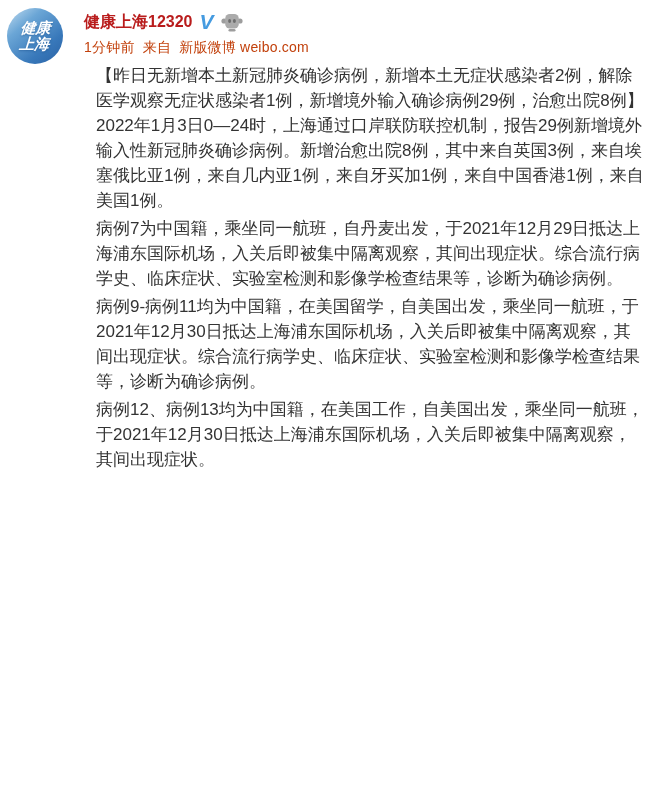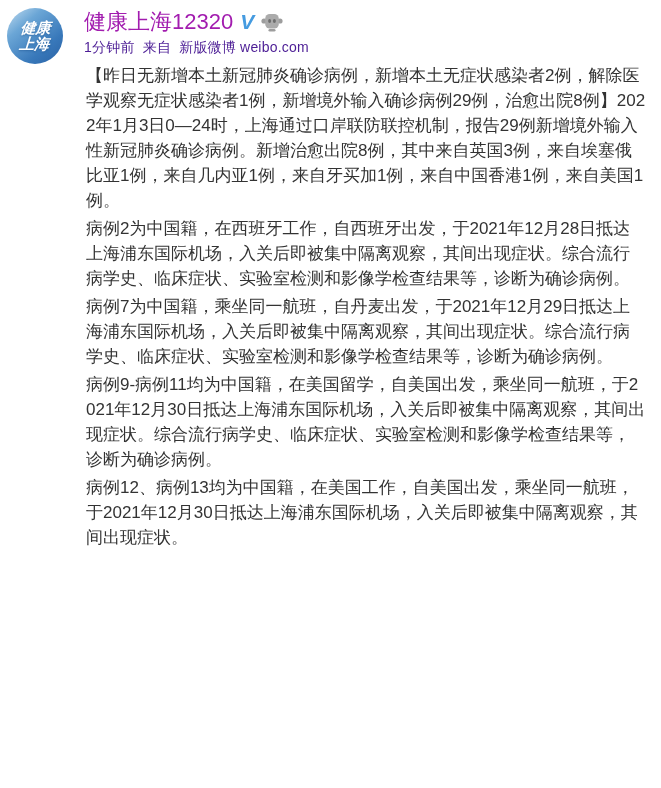--- a/index.html
+++ b/index.html
@@ -45,58 +45,58 @@
     left: 84px;
     top: 10px;
     right: 12px;
   }
   .name-row {
     display: flex;
     align-items: center;
     height: 24px;
   }
   .username {
-    font-size: 22px;
-    font-weight: 400;
-    color: #a21caf;
+    font-size: 16px;
+    font-weight: 700;
+    color: #b91c1c;
     cursor: pointer;
   }
   .v-badge {
     margin-left: 7px;
     font-size: 21px;
     line-height: 20px;
     font-weight: 800;
     font-style: italic;
     color: #459be0;
   }
   .bot-icon {
     margin-left: 7px;
     display: inline-flex;
     align-items: center;
   }
   .meta-row {
     margin-top: 5px;
     font-size: 14px;
-    color: #4c1d95;
+    color: #c2410c;
     letter-spacing: 0.2px;
   }
   .meta-row span { margin-right: 4px; }
   
   .post-body {
     position: absolute;
     left: 84px;
     top: 63px;
     width: 562px;
     font-size: 17px;
     line-height: 25px;
     color: #333333;
     text-align: left;
   }
   .post-body p {
-    margin: 0 0 3px 2px;
+    margin: 0 0 3px 12px;
     word-break: break-all;
     overflow-wrap: break-word;
   }
 </style>
 </head>
 <body>
 
 <div class="page">
 
   <div class="avatar">
@@ -123,19 +123,18 @@
     </div>
     <div class="meta-row">
       <span>1分钟前</span>
       <span>来自</span>
       <span>新版微博 weibo.com</span>
     </div>
   </div>
 
   <div class="post-body">
     <p>【昨日无新增本土新冠肺炎确诊病例，新增本土无症状感染者2例，解除医学观察无症状感染者1例，新增境外输入确诊病例29例，治愈出院8例】2022年1月3日0—24时，上海通过口岸联防联控机制，报告29例新增境外输入性新冠肺炎确诊病例。新增治愈出院8例，其中来自英国3例，来自埃塞俄比亚1例，来自几内亚1例，来自牙买加1例，来自中国香港1例，来自美国1例。</p>
-    <p>病例2为中国籍，在西班牙工作，自西班牙出发，于2021年12月28日抵达上海浦东国际机场，入关后即被集中隔离观察，其间出现症状。综合流行病学史、临床症状、实验室检测和影像学检查结果等，诊断为确诊病例。</p>
     <p>病例7为中国籍，乘坐同一航班，自丹麦出发，于2021年12月29日抵达上海浦东国际机场，入关后即被集中隔离观察，其间出现症状。综合流行病学史、临床症状、实验室检测和影像学检查结果等，诊断为确诊病例。</p>
     <p>病例9-病例11均为中国籍，在美国留学，自美国出发，乘坐同一航班，于2021年12月30日抵达上海浦东国际机场，入关后即被集中隔离观察，其间出现症状。综合流行病学史、临床症状、实验室检测和影像学检查结果等，诊断为确诊病例。</p>
     <p>病例12、病例13均为中国籍，在美国工作，自美国出发，乘坐同一航班，于2021年12月30日抵达上海浦东国际机场，入关后即被集中隔离观察，其间出现症状。</p>
   </div>
 
 </div>
 
 </body></html>

